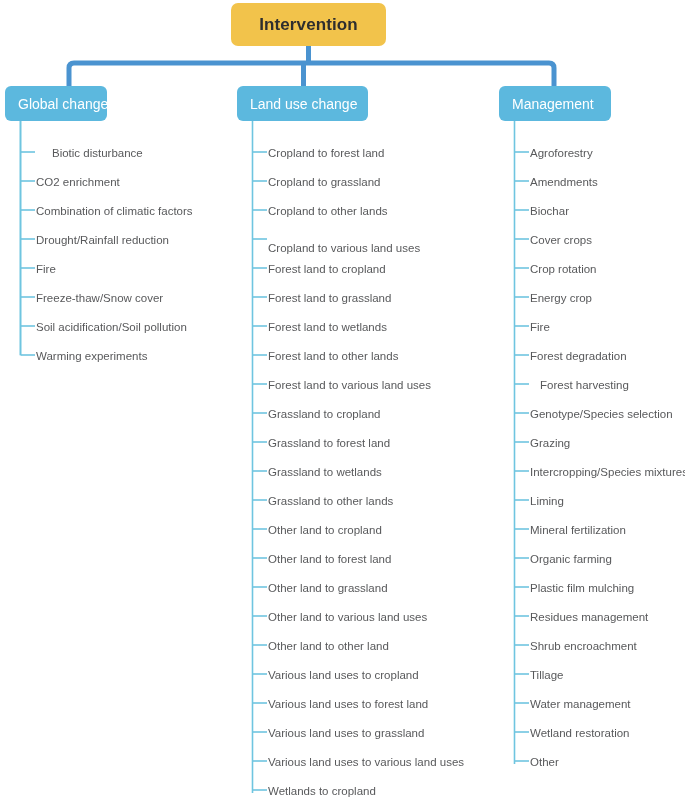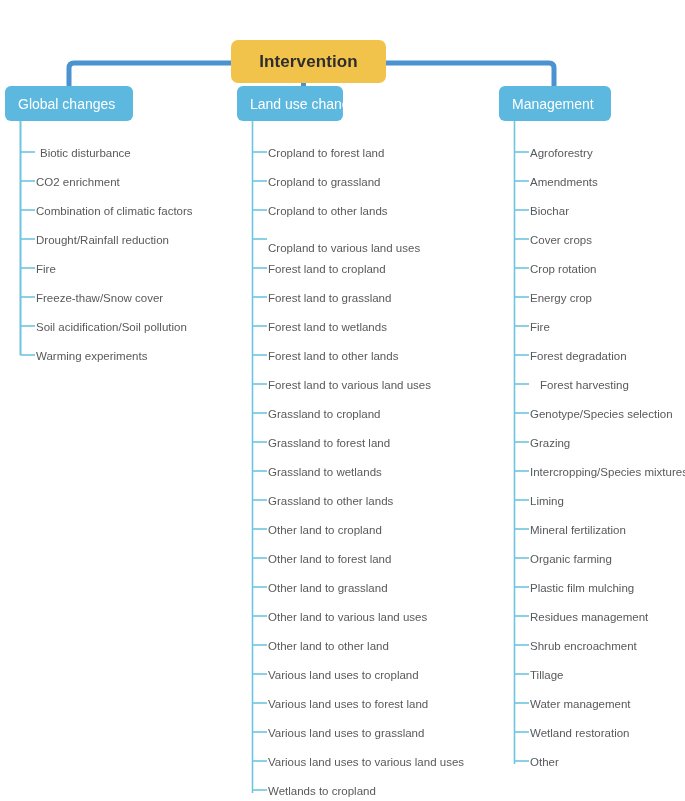--- a/index.html
+++ b/index.html
@@ -37,21 +37,20 @@
     left: 231px;
     top: 3px;
     width: 155px;
     height: 43px;
     background: #F2C34B;
     border-radius: 7px;
     display: flex;
     align-items: center;
     justify-content: center;
     box-sizing: border-box;
-    margin-top: 37px;
   }
   .root-node .node-label {
     color: #2e2e2e;
     font-size: 17px;
     font-weight: bold;
     letter-spacing: .1px;
     white-space: nowrap;
   }
 
   
@@ -64,22 +63,22 @@
     align-items: center;
     box-sizing: border-box;
     padding-left: 13px;
   }
   .cat-node .node-label {
     color: #ffffff;
     font-size: 14px;
     white-space: nowrap;
   }
 
-  #cat-0 { left: 5px;   top: 86px; width: 128px; }
-  #cat-1 { left: 237px; top: 86px; width: 106px; }
+  #cat-0 { left: 5px;   top: 86px; width: 102px; }
+  #cat-1 { left: 237px; top: 86px; width: 131px; }
   #cat-2 { left: 499px; top: 86px; width: 112px; }
 
   
   .leaf-col {
     position: absolute;
     top: 121px;
   }
   #col-0 { left: 0px; }
   #col-1 { left: 232px; }
   #col-2 { left: 494px; }
@@ -186,21 +185,21 @@
     <span class="node-label">Global changes</span>
   </div>
   <div class="cat-node" id="cat-1">
     <span class="node-label">Land use change</span>
   </div>
   <div class="cat-node" id="cat-2">
     <span class="node-label">Management</span>
   </div>
 
   <div class="leaf-col" id="col-0">
-      <div class="leaf-item" style="top: 17px; left: 4px; justify-content: center;">
+      <div class="leaf-item" style="top: 17px; left: 16px; justify-content: center;">
         <span class="leaf-label">Biotic disturbance</span>
       </div>
       <div class="leaf-item" style="top: 46px; left: 0px;">
         <span class="leaf-label">CO2 enrichment</span>
       </div>
       <div class="leaf-item" style="top: 75px; left: 0px;">
         <span class="leaf-label">Combination of climatic factors</span>
       </div>
       <div class="leaf-item" style="top: 104px; left: 0px;">
         <span class="leaf-label">Drought/Rainfall reduction</span>

